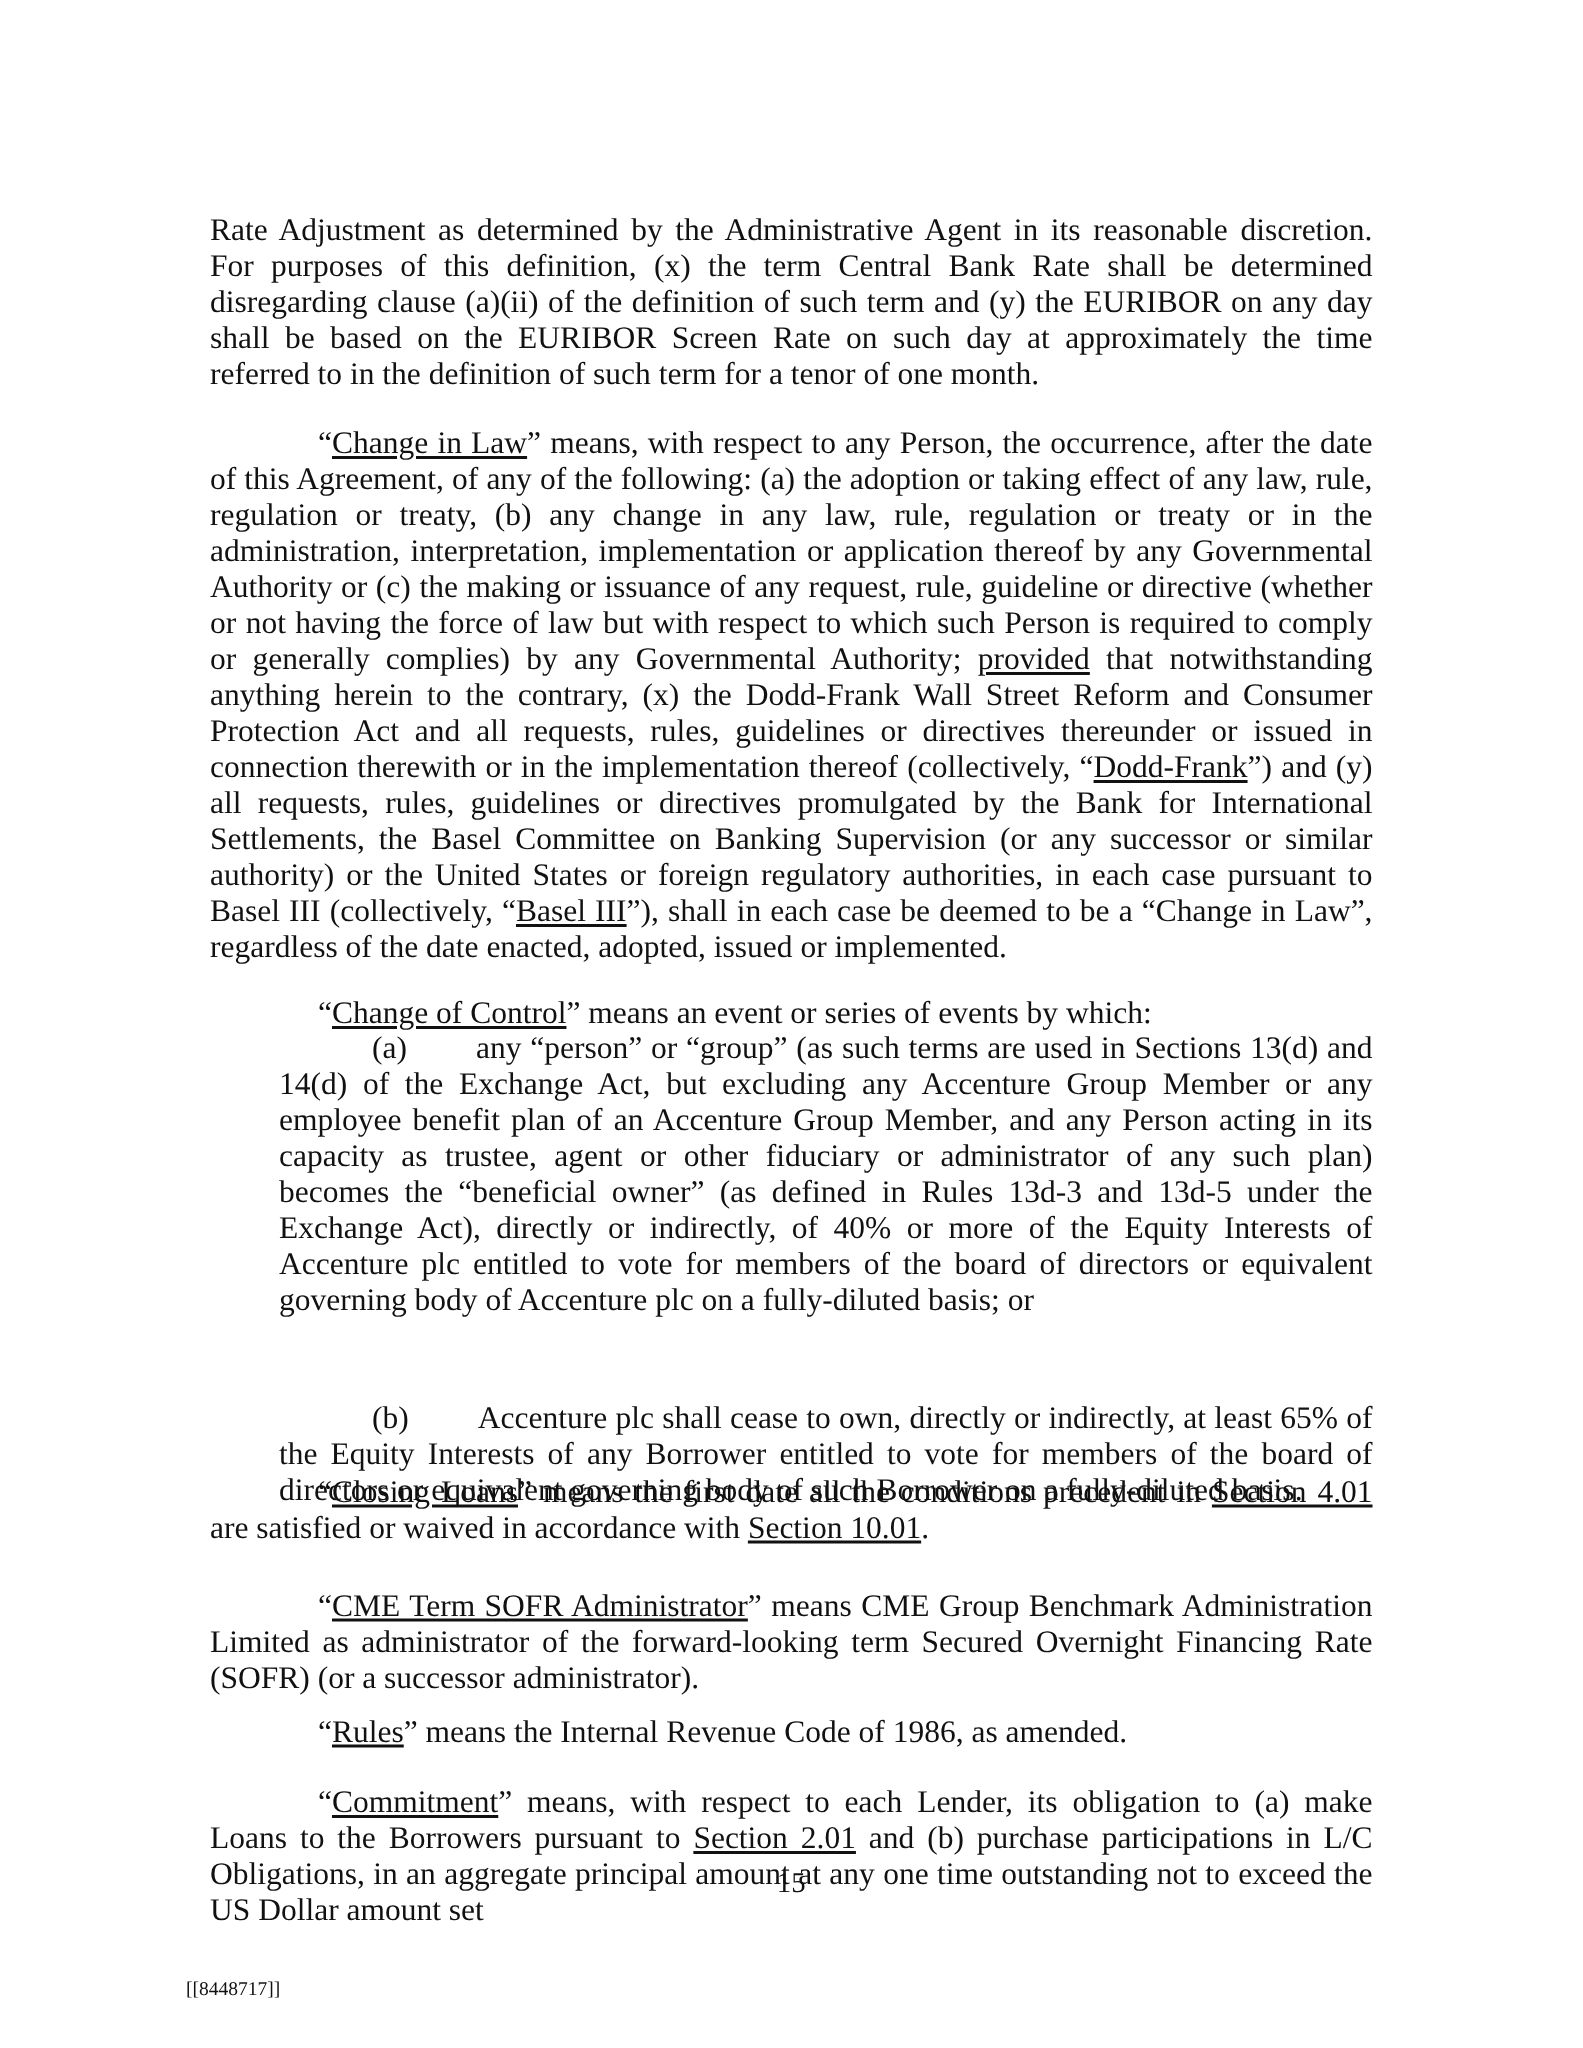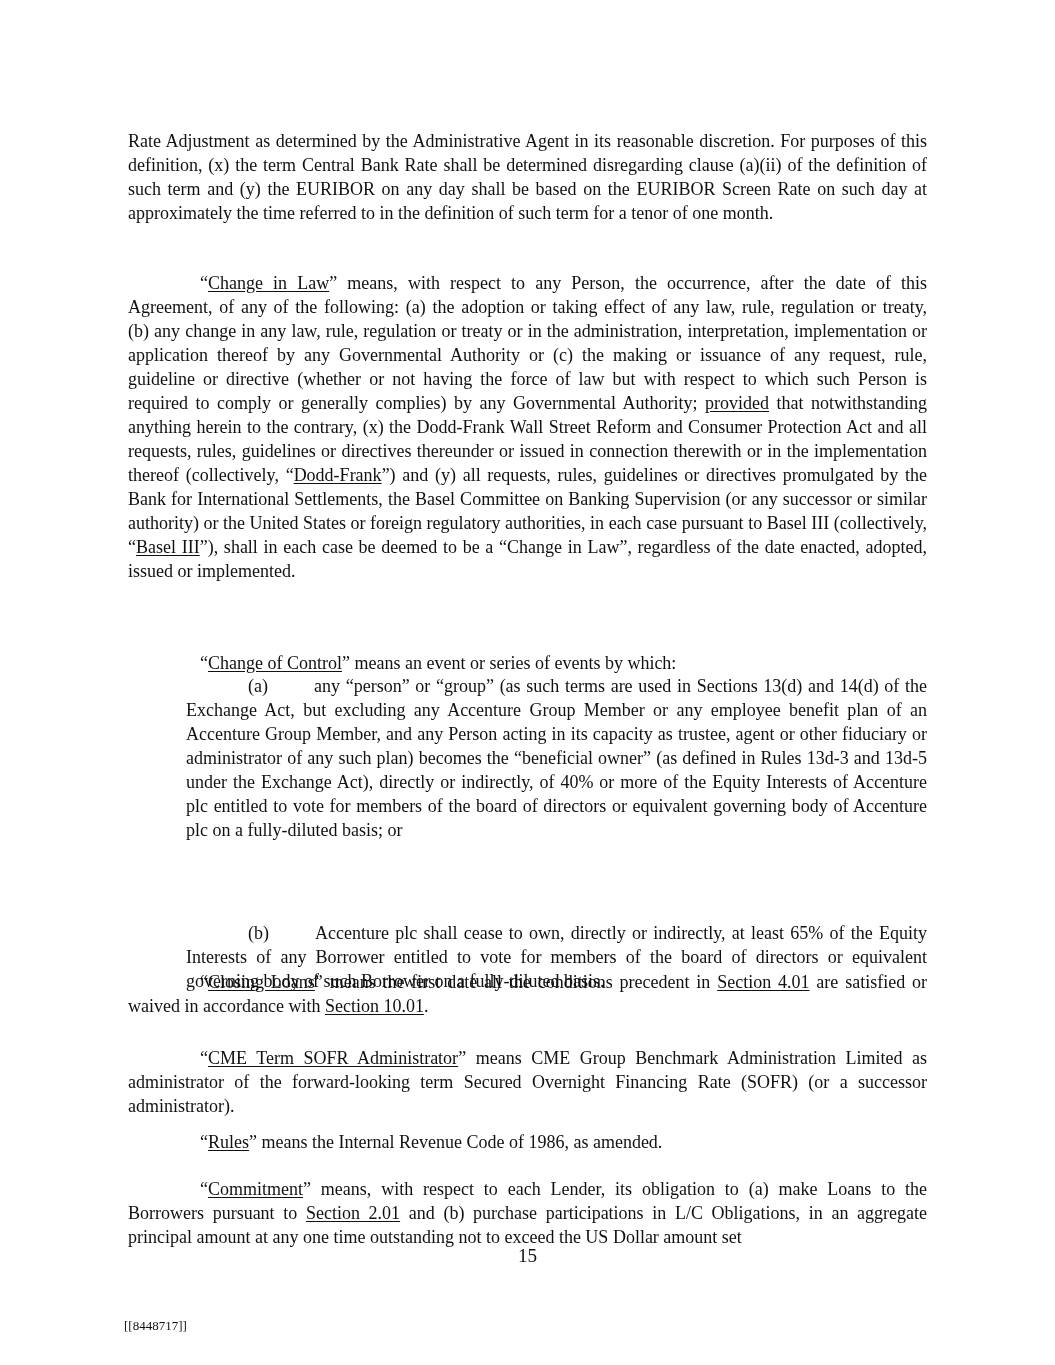--- a/index.html
+++ b/index.html
@@ -1,19 +1,19 @@
 <!DOCTYPE html>
 <html><head>
 <meta charset="utf-8">
 <style>
   html, body { margin: 0; padding: 0; background: #ffffff; }
   body { width: 1055px; height: 1365px; position: relative; overflow: hidden;
          font-family: "Liberation Serif", "DejaVu Serif", serif; color: #111; }
   .page { position: absolute; left: 124px; top: 125px; width: 807px; }
-  .para { font-size: 18px; line-height: 24px; text-align: justify; margin: 4px; }
+  .para { font-size: 21px; line-height: 24px; text-align: justify; margin: 16px; }
   .indent { text-indent: 72px; }
   .sub { margin-left: 62px; text-indent: 62px; }
   .u { text-decoration: underline; text-underline-offset: 2px; }
   .tab { display: inline-block; width: 46px; }
   #p1 { position: absolute; top: 0; }
   #p2 { position: absolute; top: 142px; }
   #p3 { position: absolute; top: 522px; }
   #p4 { position: absolute; top: 545px; }
   #p5 { position: absolute; top: 792px; }
   #p6 { position: absolute; top: 841px; }

